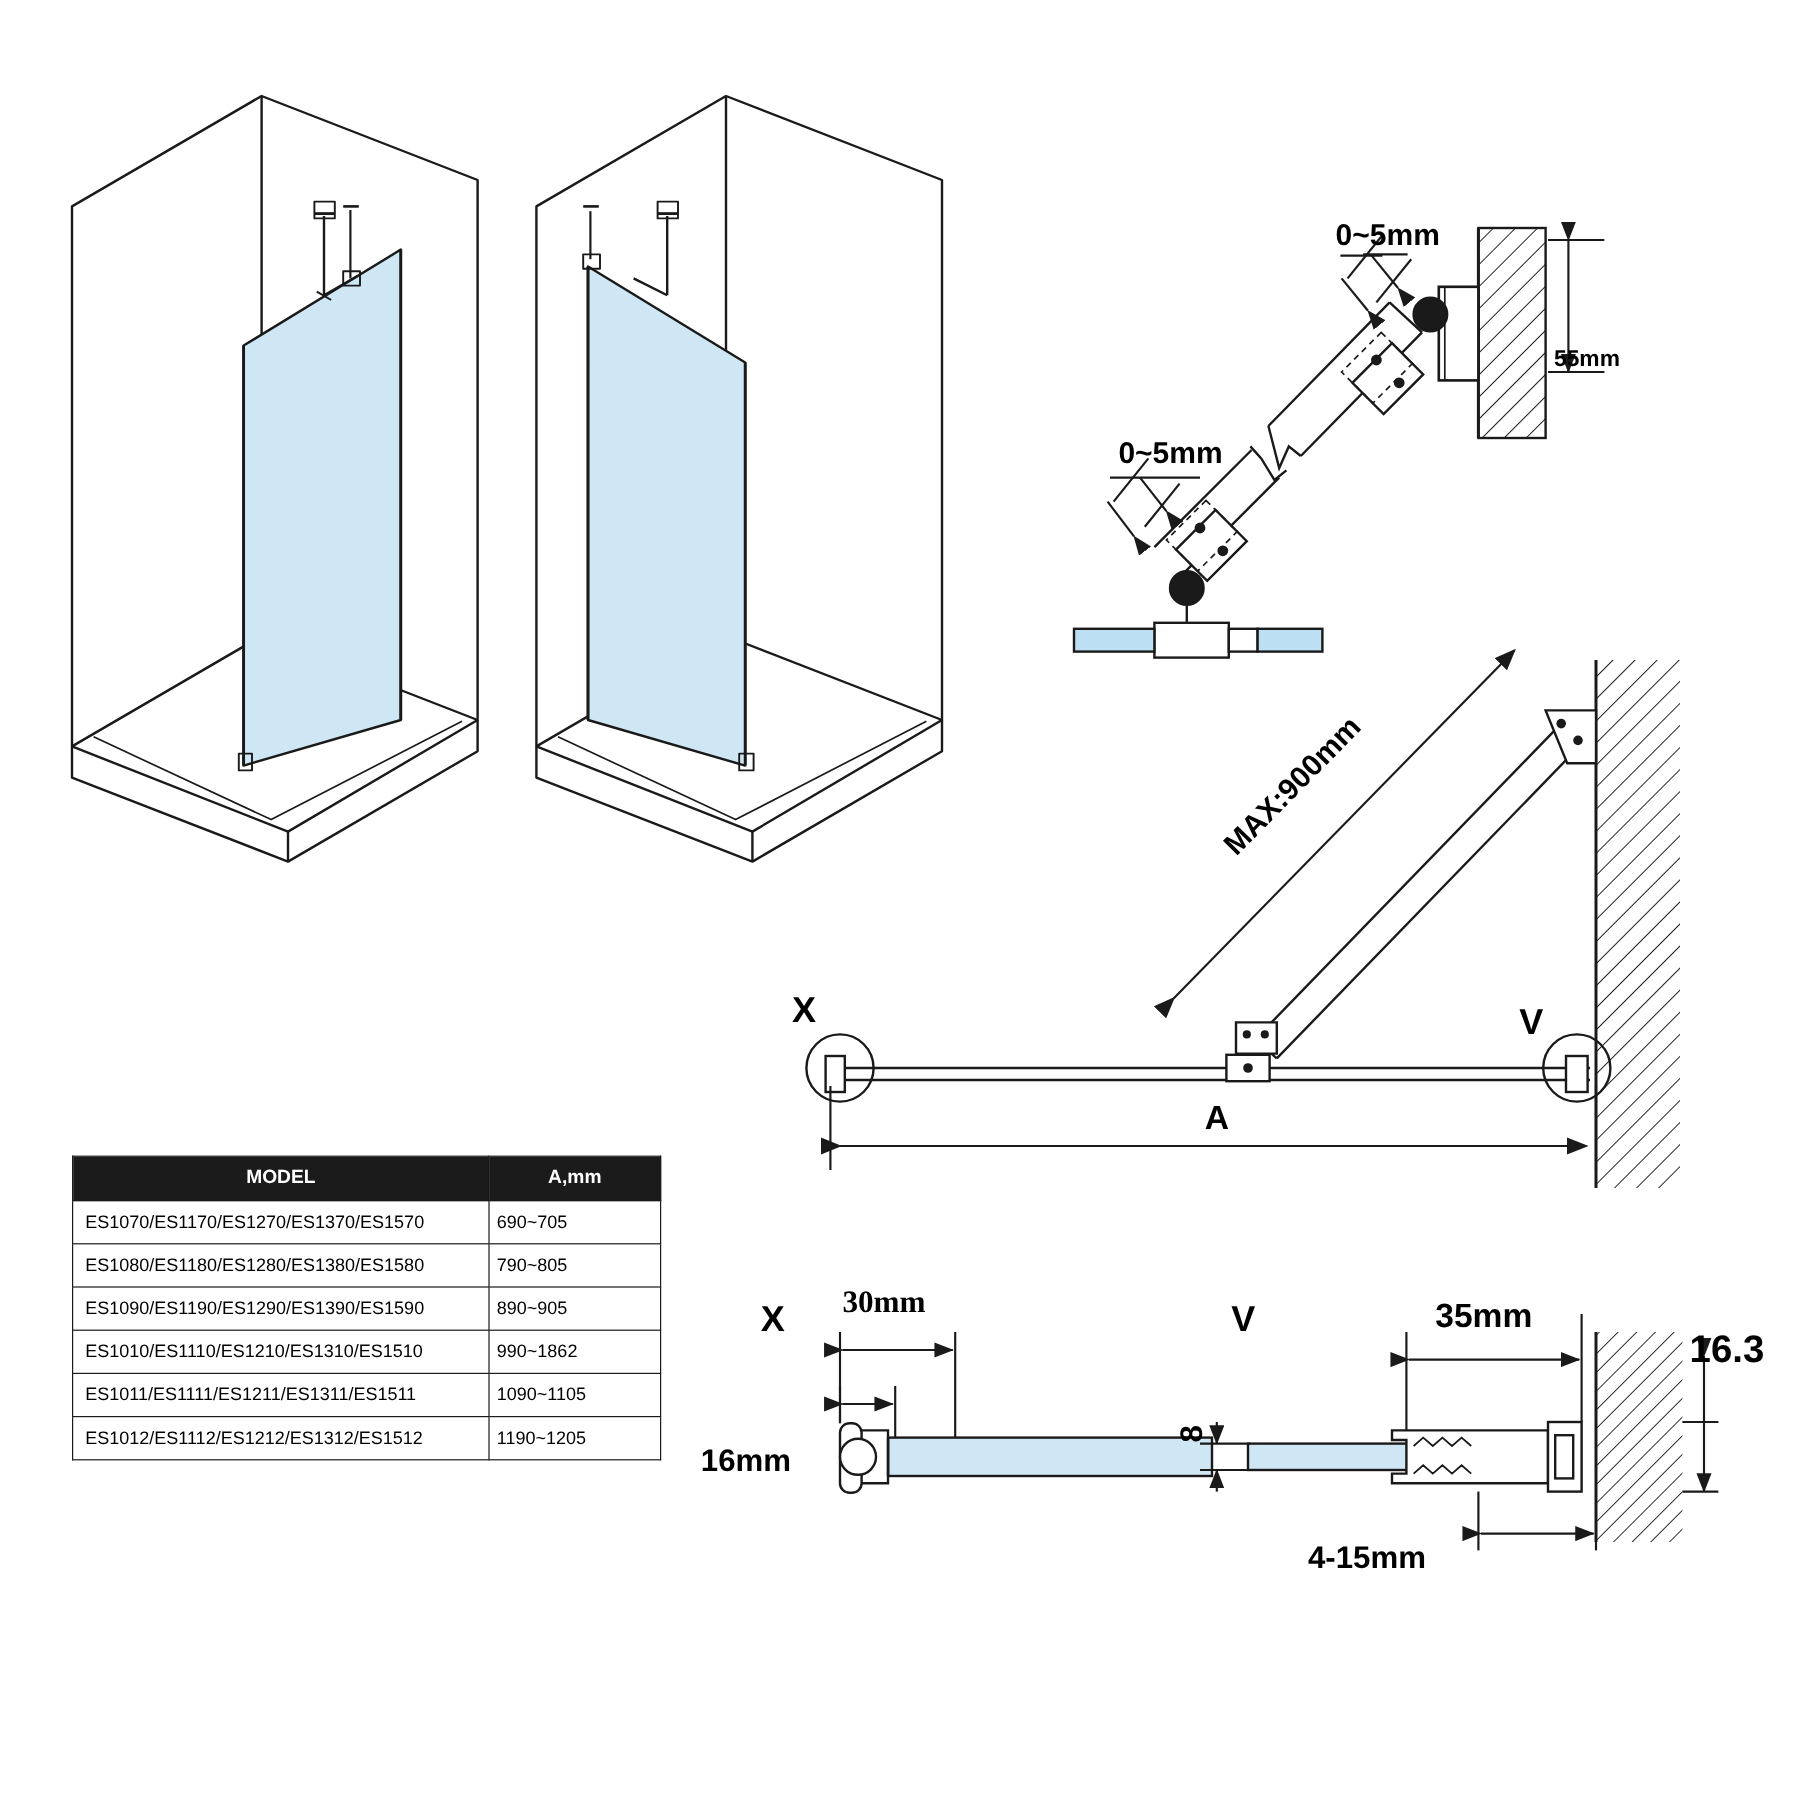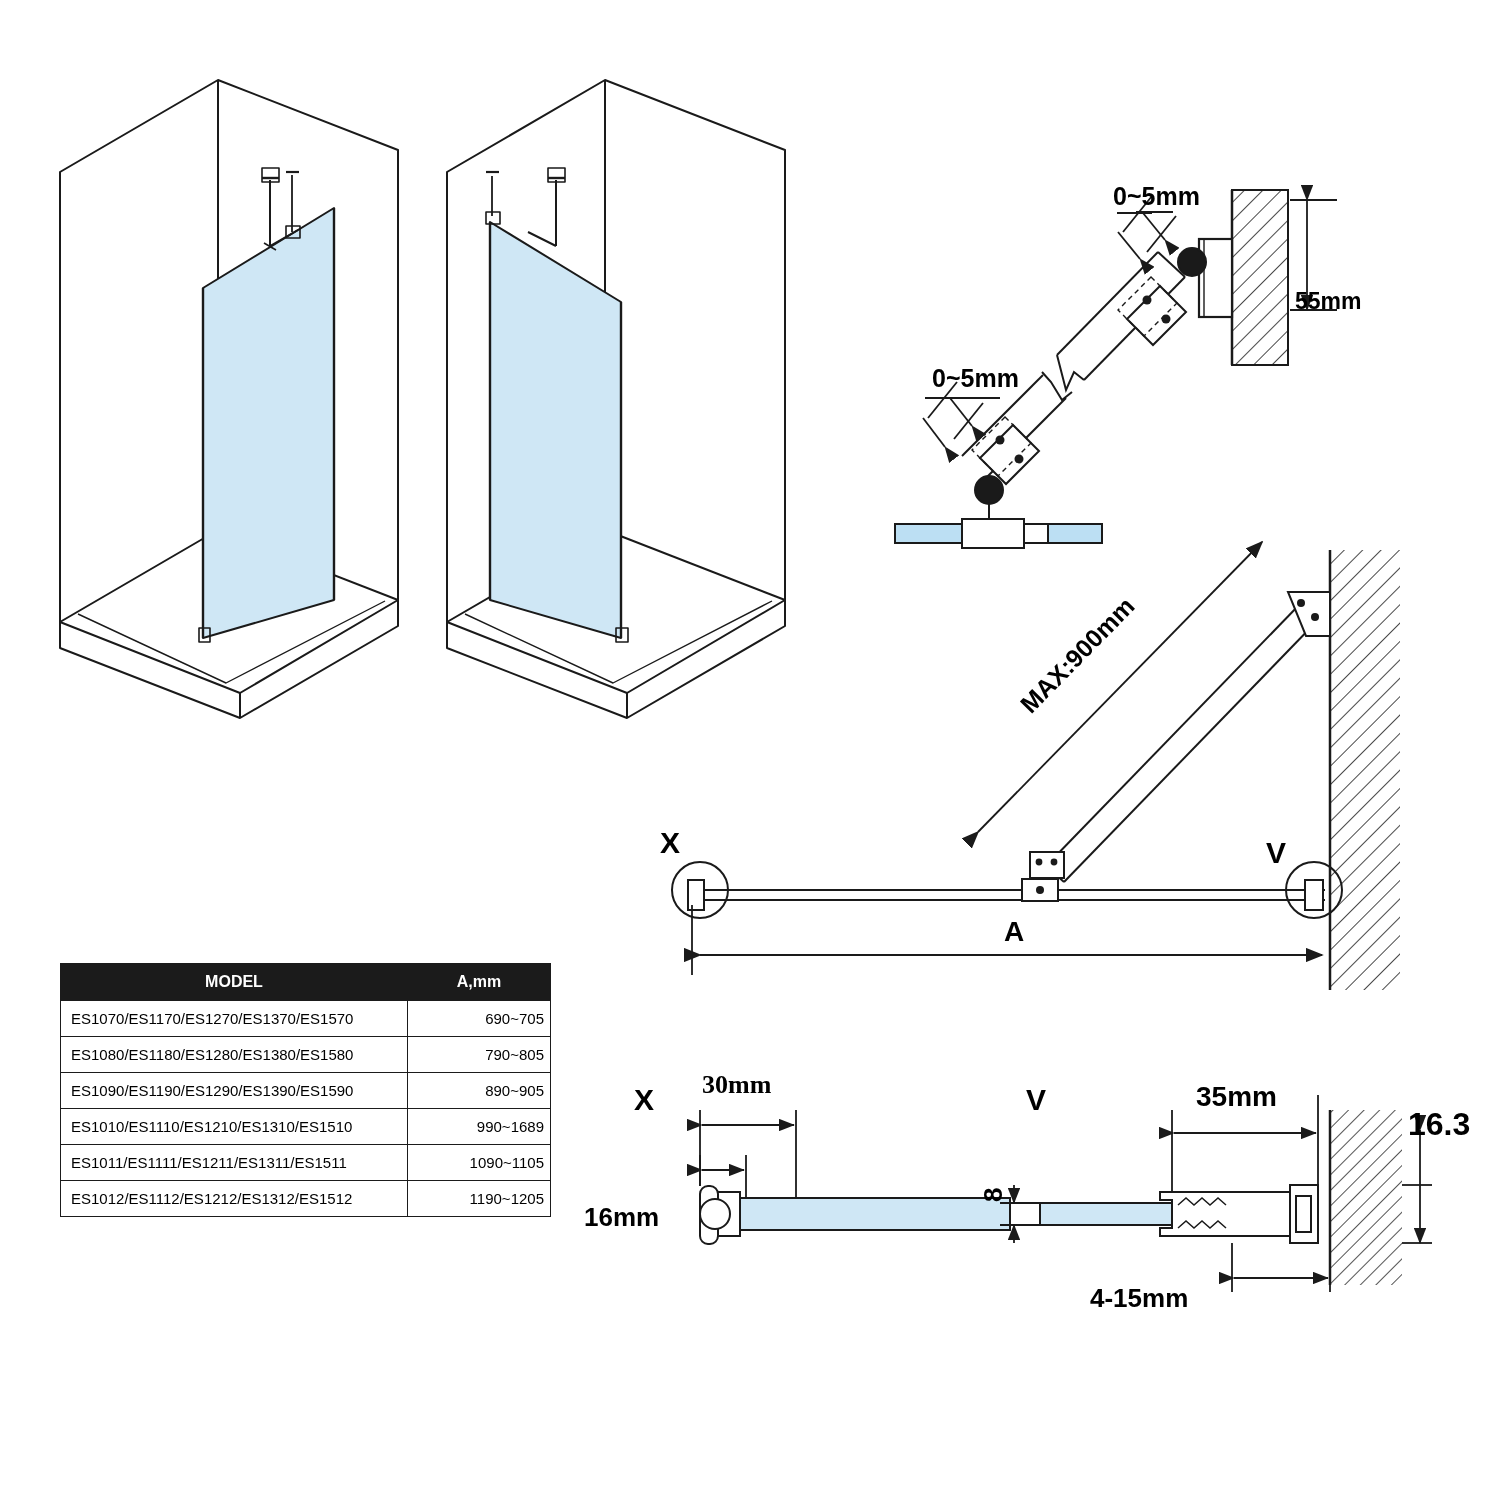--- a/index.html
+++ b/index.html
@@ -50,21 +50,21 @@
     color: #ffffff;
     font-weight: bold;
     padding: 9px 4px;
     border: 1px solid #1b1b1b;
     font-size: 16px;
   }
   #model-table td {
     border: 1px solid #1b1b1b;
     padding: 9px 6px;
     color: #000;
-    text-align: right;
+    text-align: left;
     font-size: 15px;
   }
   #model-table td.model-col {
     text-align: left;
     padding-left: 10px;
     width: 330px;
   }
   #model-table th.model-col { width: 330px; }
   .glass { fill: #cfe7f5; }
   .glass-d { fill: #bcdff3; }
@@ -309,21 +309,21 @@
       <g stroke="#1a1a1a" stroke-width="1.8" fill="none">
         <line x1="1232" y1="1243" x2="1232" y2="1292"></line>
         <line x1="1330" y1="1285" x2="1330" y2="1292"></line>
         <line x1="1234" y1="1278" x2="1328" y2="1278" marker-start="url(#arrHeadS)" marker-end="url(#arrHeadS)"></line>
       </g>
     </g>
   </svg>
 
   <div class="lbl" style="left:1113px; top:184px; font-size:25px;">0~5mm</div>
 
-  <div class="lbl" style="left:1295px; top:290px; font-size:23px;">55mm</div>
+  <div class="lbl" style="left:1295px; top:290px; font-size:19px;">55mm</div>
 
   <div class="lbl" style="left:932px; top:366px; font-size:25px;">0~5mm</div>
 
   <div class="lbl" style="left:1016px; top:700px; font-size:25px; transform: rotate(-45.5deg); transform-origin: left top;">MAX:900mm</div>
 
   <div class="lbl" style="left:660px; top:828px; font-size:30px;">X</div>
 
   <div class="lbl" style="left:1266px; top:838px; font-size:30px;">V</div>
 
   <div class="lbl" style="left:1004px; top:918px; font-size:28px;">A</div>
@@ -359,21 +359,21 @@
       <tr>
         <td class="model-col">ES1080/ES1180/ES1280/ES1380/ES1580</td>
         <td>790~805</td>
       </tr>
       <tr>
         <td class="model-col">ES1090/ES1190/ES1290/ES1390/ES1590</td>
         <td>890~905</td>
       </tr>
       <tr>
         <td class="model-col">ES1010/ES1110/ES1210/ES1310/ES1510</td>
-        <td>990~1689</td>
+        <td>990~1862</td>
       </tr>
       <tr>
         <td class="model-col">ES1011/ES1111/ES1211/ES1311/ES1511</td>
         <td>1090~1105</td>
       </tr>
       <tr>
         <td class="model-col">ES1012/ES1112/ES1212/ES1312/ES1512</td>
         <td>1190~1205</td>
       </tr>
     </tbody>

